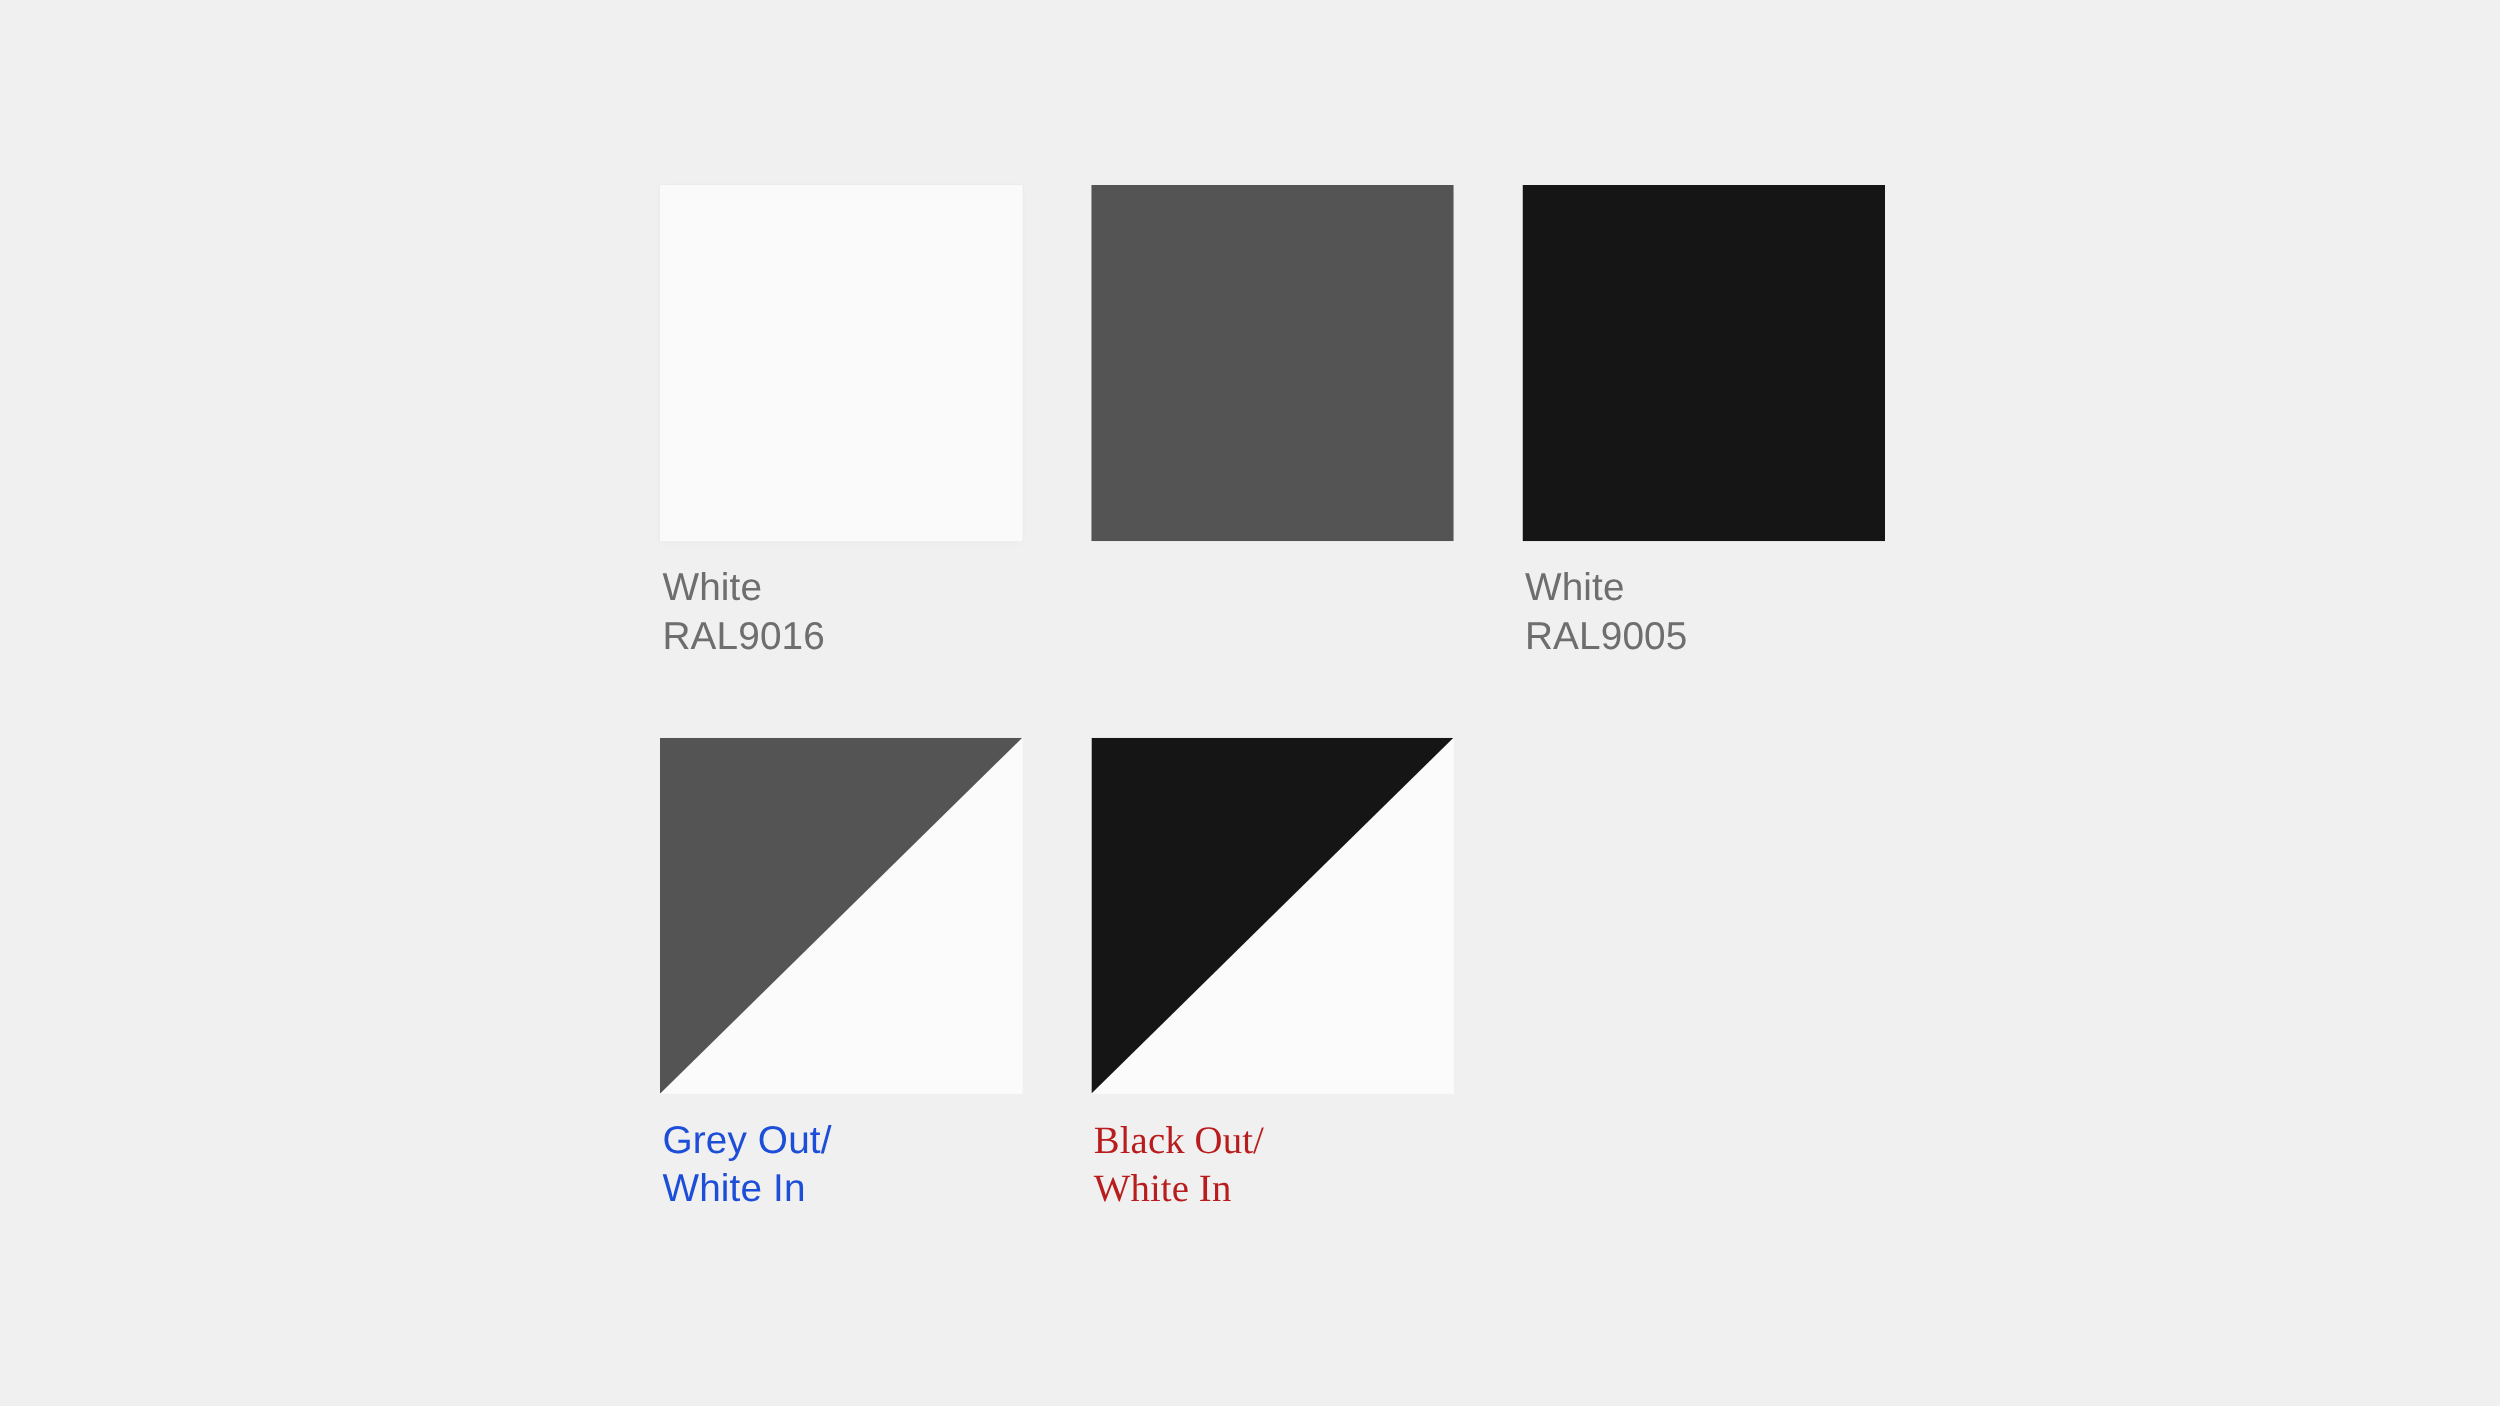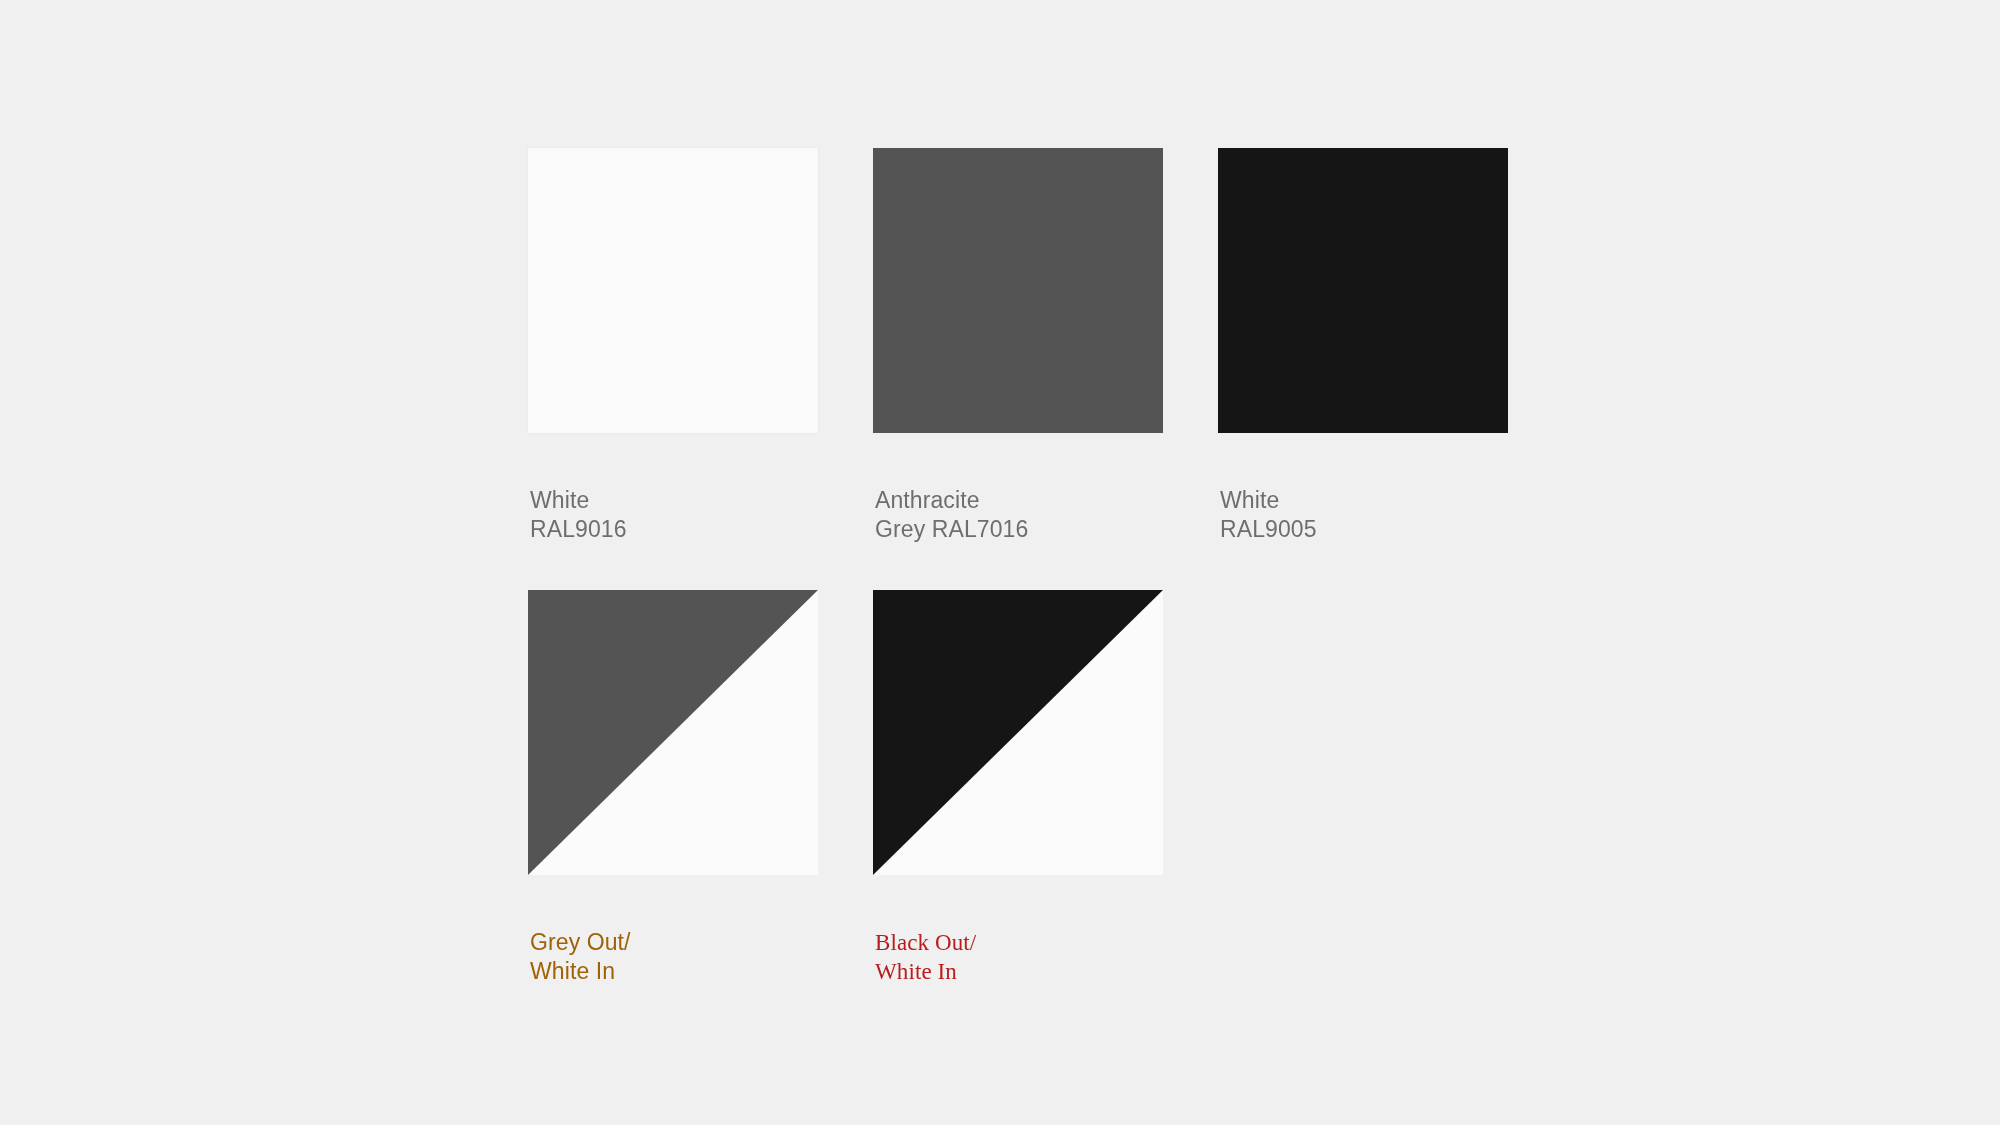--- a/index.html
+++ b/index.html
@@ -72,58 +72,55 @@
   .chip-soft-edge {
     box-shadow: 0 0 0 1px rgba(0,0,0,0.012), 0 1px 6px rgba(0,0,0,0.025);
   }
 
   .swatch-label {
     position: absolute;
     top: 302px;
     left: 2px;
     width: 320px;
     color: #6e6e6e;
-    font-size: 23px;
+    font-size: 31px;
     line-height: 1.27;
     font-weight: 400;
     letter-spacing: 0.1px;
     white-space: pre-line;
-    margin-top: 36px;
   }
 </style>
 </head>
 <body style="background: rgb(240, 240, 240);">
 
 <div id="swatch-board" style="background: transparent;">
     <div class="swatch-cell">
       <div class="swatch-chip chip-soft-edge">
         <div class="fill-solid" style="background: rgb(250, 250, 250);"></div>
       </div>
       <div class="swatch-label" style="color: rgb(110, 110, 110);">White
 RAL9016</div>
     </div>
     <div class="swatch-cell">
       <div class="swatch-chip">
         <div class="fill-solid" style="background: rgb(84, 84, 84);"></div>
       </div>
-      <div class="swatch-label" style="color: rgb(110, 110, 110);">Anthracite
-Grey RAL7016</div>
     </div>
     <div class="swatch-cell">
       <div class="swatch-chip">
         <div class="fill-solid" style="background: rgb(21, 21, 21);"></div>
       </div>
       <div class="swatch-label" style="color: rgb(110, 110, 110);">White
 RAL9005</div>
     </div>
     <div class="swatch-cell">
       <div class="swatch-chip">
         <div class="fill-diagonal" style="--tri-color: #545454; background: rgb(251, 251, 251);"></div>
       </div>
-      <div class="swatch-label" style="color: #a16207;">Grey Out/
+      <div class="swatch-label" style="color: #1d4ed8;">Grey Out/
 White In</div>
     </div>
     <div class="swatch-cell">
       <div class="swatch-chip">
         <div class="fill-diagonal" style="--tri-color: #151515; background: rgb(251, 251, 251);"></div>
       </div>
       <div class="swatch-label" style="color: #b91c1c; font-family: Liberation Serif, serif;">Black Out/
 White In</div>
     </div>
   </div>

